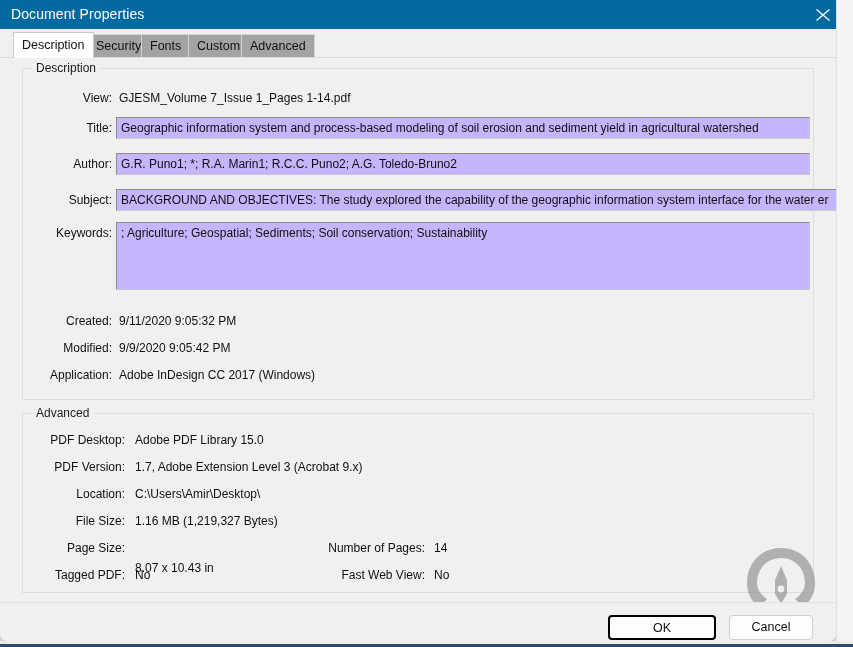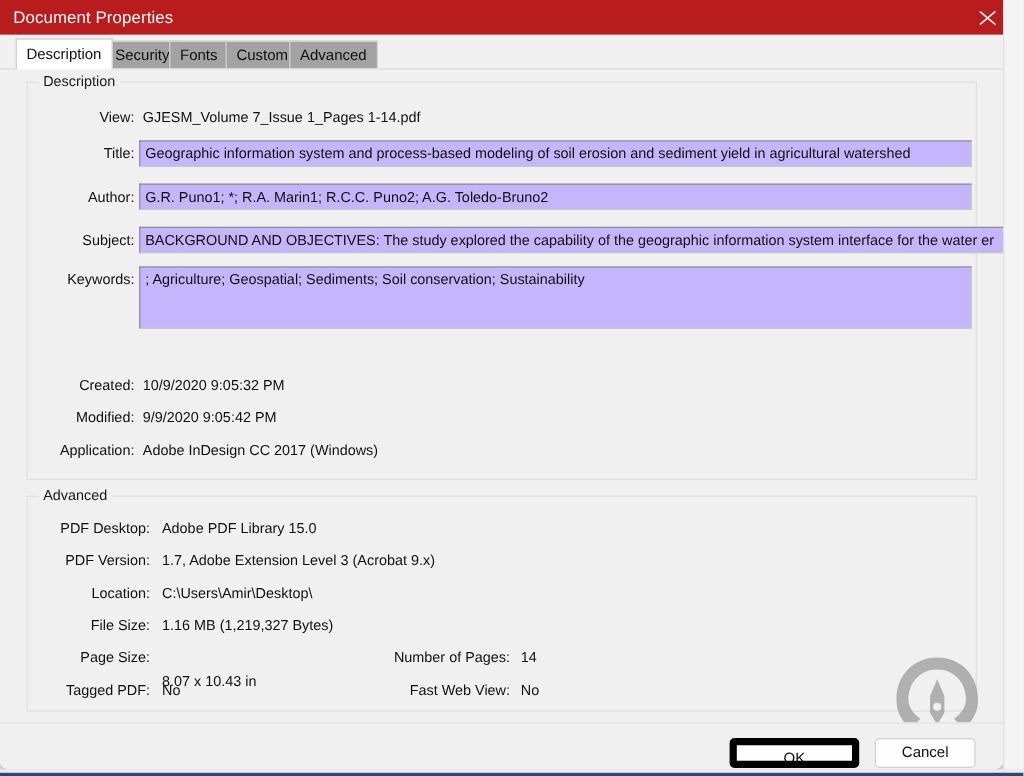--- a/index.html
+++ b/index.html
@@ -29,21 +29,21 @@
     border-bottom-right-radius: 7px;
     box-shadow: 0 2px 5px rgba(0,0,0,0.28);
     overflow: hidden;
   }
 
   .titlebar {
     position: absolute;
     left: 0; top: 0;
     width: 846px;
     height: 29px;
-    background: #b91c1c;
+    background: #0369a1;
   }
   .titlebar-text {
     position: absolute;
     left: 11px;
     top: 6px;
     font-size: 14px;
     color: #ffffff;
     letter-spacing: 0.1px;
     white-space: nowrap;
   }
@@ -197,21 +197,21 @@
     border: 1px solid #cfcfcf;
     border-radius: 4px;
     font-family: "Liberation Sans", sans-serif;
     font-size: 12.5px;
     color: #101010;
     text-align: center;
     line-height: 23px;
     cursor: default;
   }
   .btn.default {
-    border: 6px solid #000000;
+    border: 2px solid #000000;
     background: #fdfdfd;
   }
 
   .bottom-edge {
     position: absolute;
     left: 0;
     top: 641px;
     width: 836px;
     height: 6px;
     background: #ececed;
@@ -270,24 +270,24 @@
     <div class="row-label" style="left:10px; top:63px; width:102px;">Title:</div>
     <div class="field" style="left:116px; top:59px; width:694px; height:22px;">Geographic information system and process-based modeling of soil erosion and sediment yield in agricultural watershed</div>
 
     <div class="row-label" style="left:10px; top:99px; width:102px;">Author:</div>
     <div class="field" style="left:116px; top:95px; width:694px; height:22px;">G.R. Puno1; *; R.A. Marin1; R.C.C. Puno2; A.G. Toledo-Bruno2</div>
 
     <div class="row-label" style="left:10px; top:135px; width:102px;text-align:right;">Subject:</div>
     <div class="field" style="left:116px; top:131px; width:816px; height:22px;">BACKGROUND AND OBJECTIVES: The study explored the capability of the geographic information system interface for the water er</div>
 
     <div class="row-label" style="left:10px; top:168px; width:102px;">Keywords:</div>
-    <div class="field multiline" style="left:116px; top:164px; width:694px; height:52px;">; Agriculture; Geospatial; Sediments; Soil conservation; Sustainability</div>
+    <div class="field multiline" style="left:116px; top:164px; width:694px; height:68px;">; Agriculture; Geospatial; Sediments; Soil conservation; Sustainability</div>
 
     <div class="row-label" style="left:10px; top:256px; width:102px;">Created:</div>
-    <div class="row-value" style="left:119px; top:256px;">10/9/2020 9:05:32 PM</div>
+    <div class="row-value" style="left:119px; top:256px;">9/11/2020 9:05:32 PM</div>
 
     <div class="row-label" style="left:10px; top:283px; width:102px;">Modified:</div>
     <div class="row-value" style="left:119px; top:283px;">9/9/2020 9:05:42 PM</div>
 
     <div class="row-label" style="left:10px; top:310px; width:102px;">Application:</div>
     <div class="row-value" style="left:119px; top:310px;">Adobe InDesign CC 2017 (Windows)</div>
 
     <div class="groupbox" style="left:22px; top:355px; width:790px; height:178px;">
       <div class="group-title">Advanced</div>
     </div>

